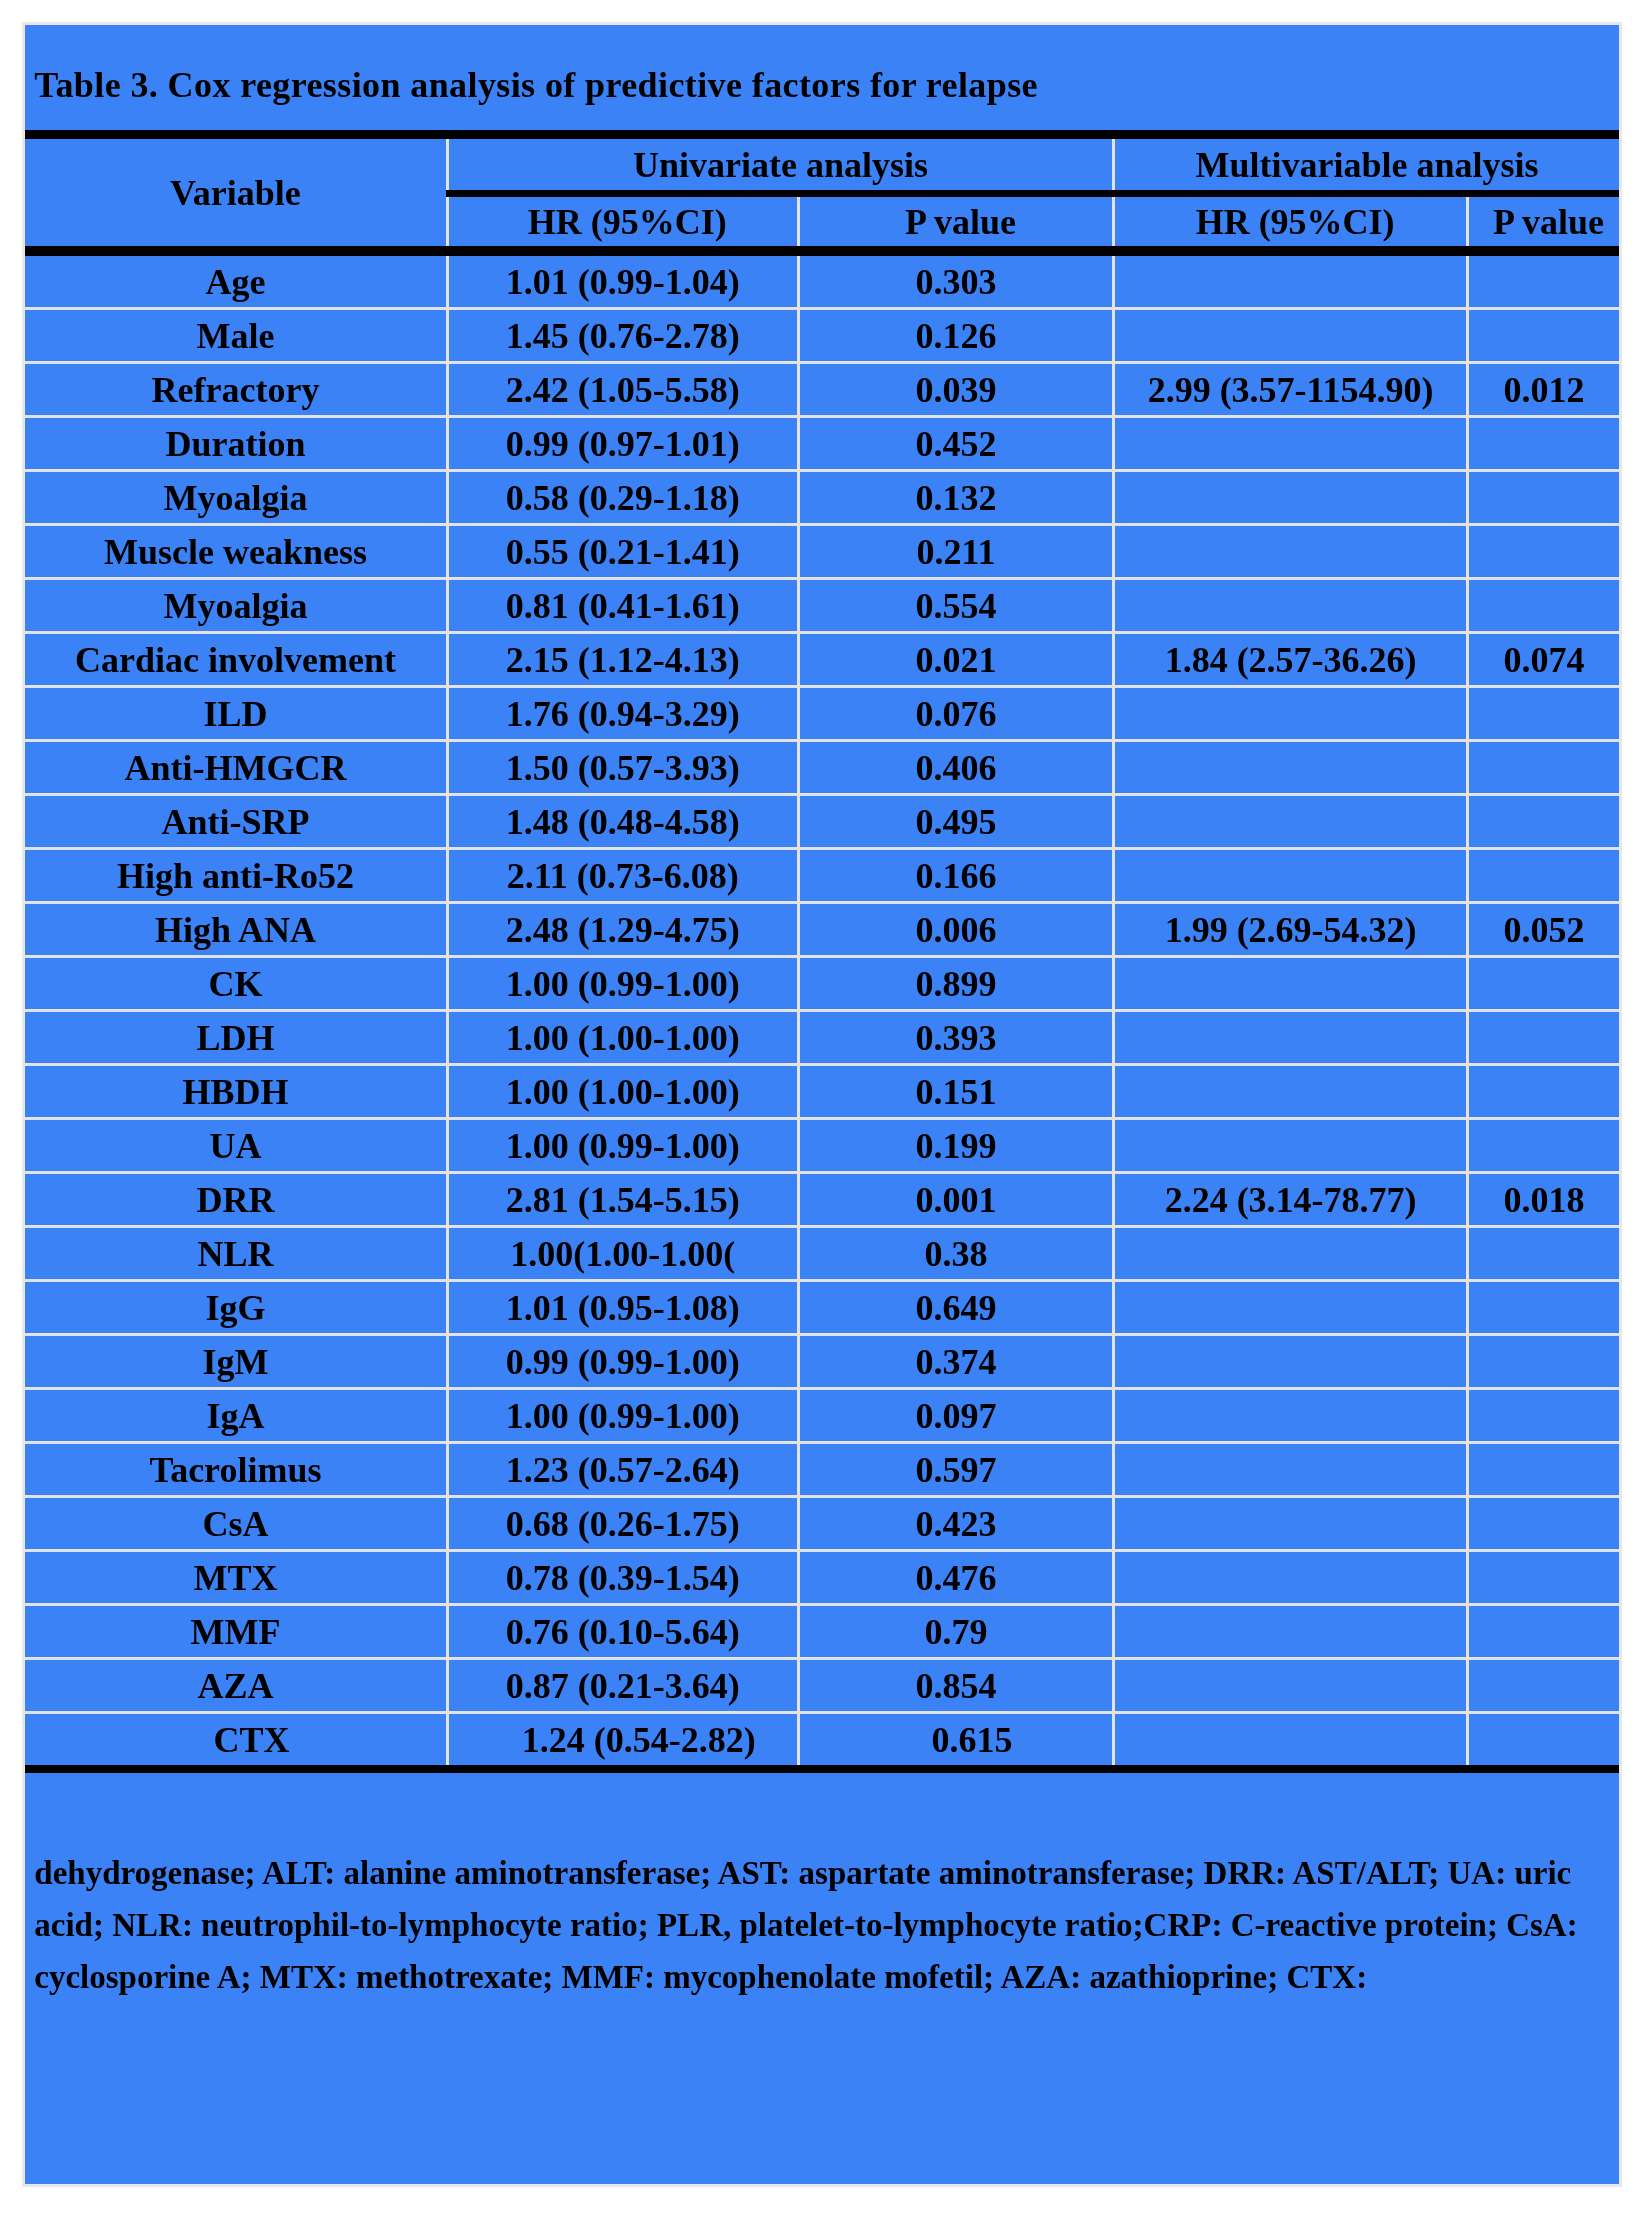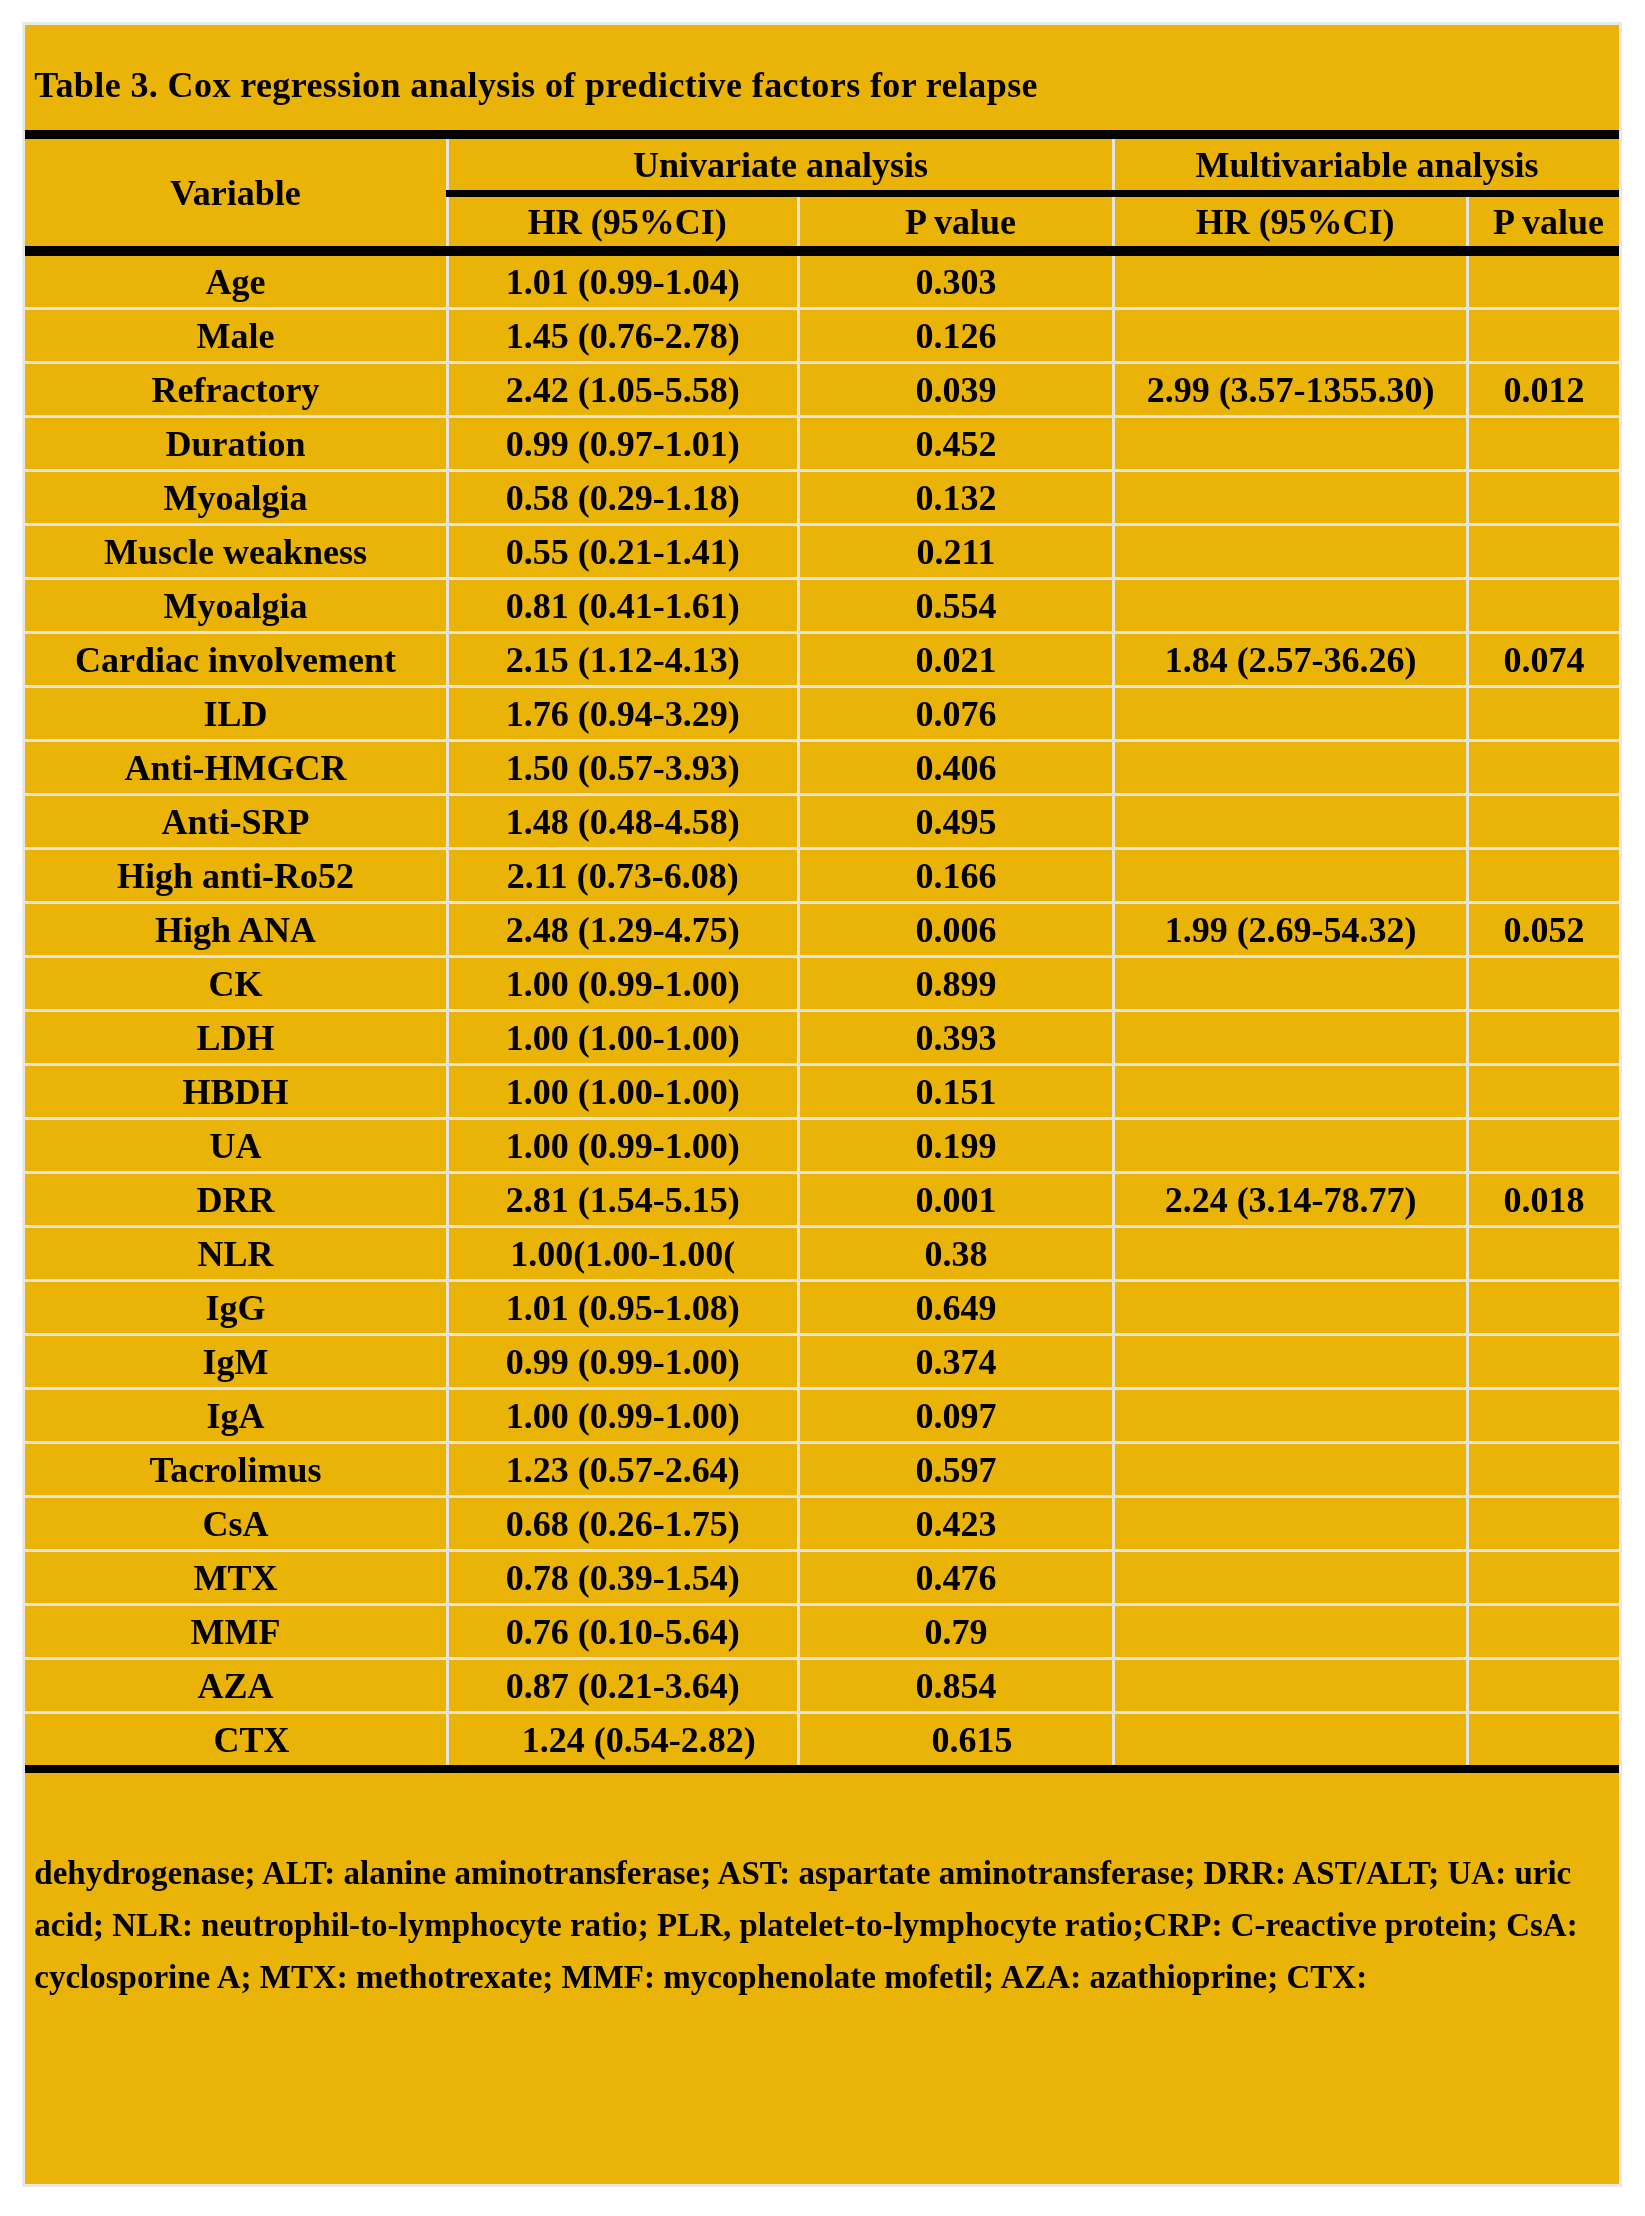--- a/index.html
+++ b/index.html
@@ -14,21 +14,21 @@
     overflow: hidden;
   }
   .page {
     position: absolute;
     left: 22px;
     top: 22px;
     width: 1600px;
     height: 2165px;
     box-sizing: border-box;
     border: 3.9px solid var(--page-edge, #e8e8e8);
-    background: #eab308;
+    background: #3b82f6;
   }
   .title {
     margin: 39px 15.5px 23px 9.3px;
     font-size: 36px;
     line-height: 43px;
     letter-spacing: 0.4px;
     white-space: nowrap;
   }
   table.cox {
     width: 100%;
@@ -118,21 +118,21 @@
           <td class="var">Male</td>
           <td class="num">1.45 (0.76-2.78)</td>
           <td class="num">0.126</td>
           <td class="num"></td>
           <td class="num"></td>
         </tr>
         <tr>
           <td class="var">Refractory</td>
           <td class="num">2.42 (1.05-5.58)</td>
           <td class="num">0.039</td>
-          <td class="num">2.99 (3.57-1355.30)</td>
+          <td class="num">2.99 (3.57-1154.90)</td>
           <td class="num">0.012</td>
         </tr>
         <tr>
           <td class="var">Duration</td>
           <td class="num">0.99 (0.97-1.01)</td>
           <td class="num">0.452</td>
           <td class="num"></td>
           <td class="num"></td>
         </tr>
         <tr>

